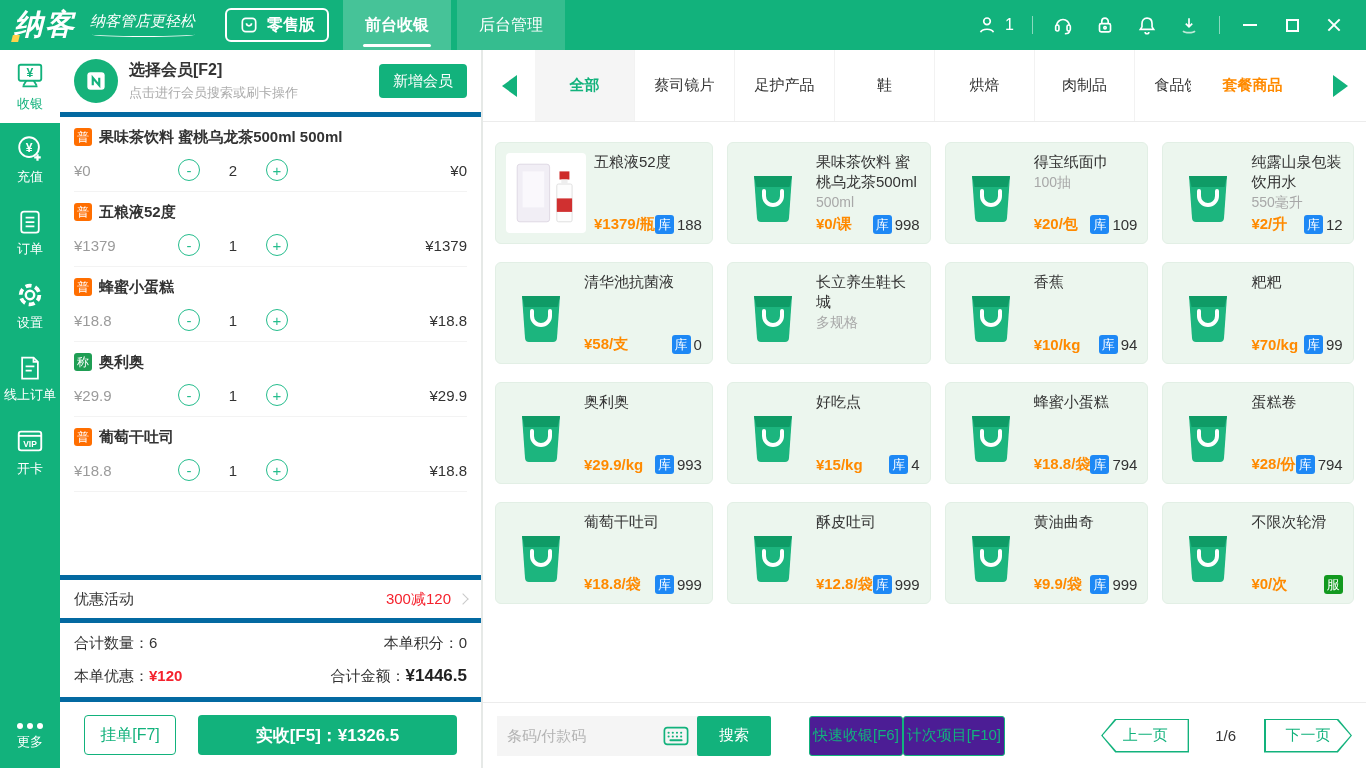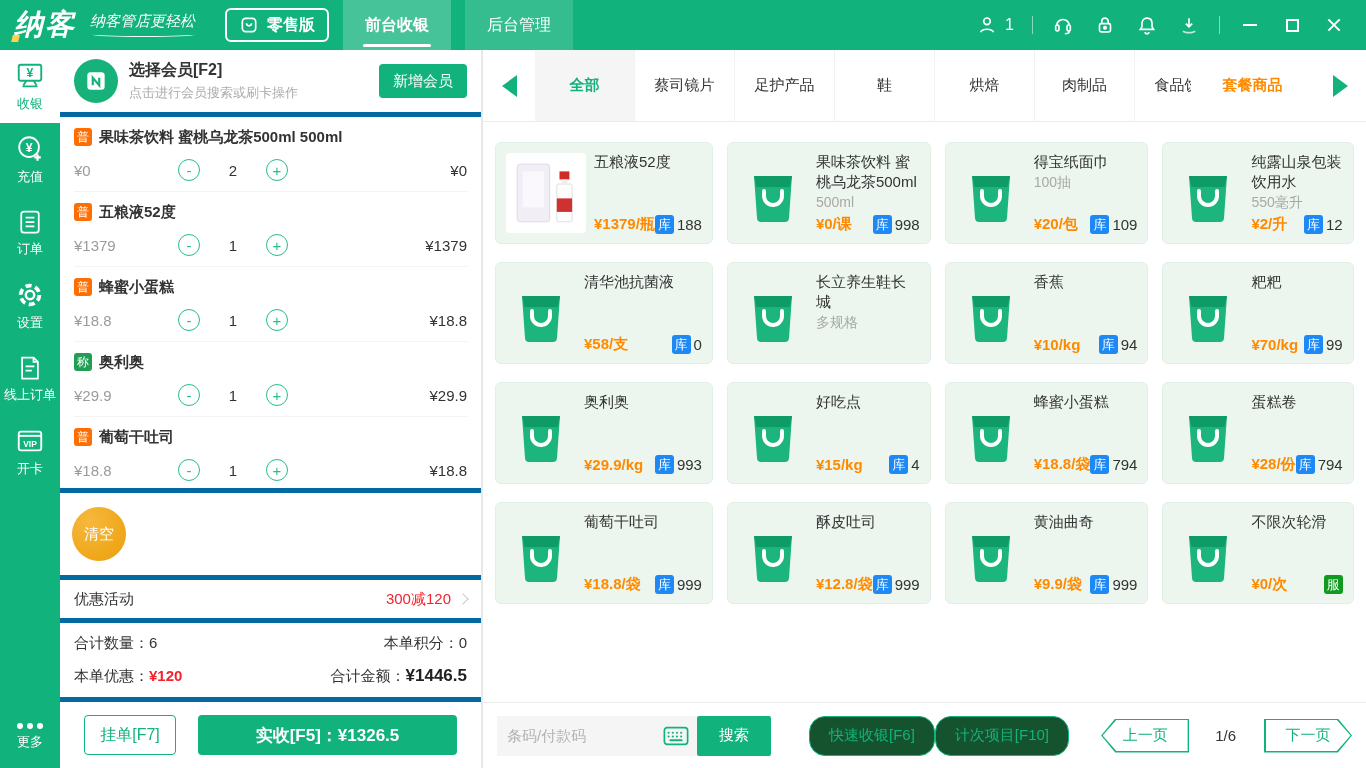--- a/index.html
+++ b/index.html
@@ -6,21 +6,21 @@
 html,body{width:1366px;height:768px;font-family:"Liberation Sans","DejaVu Sans",sans-serif;background:#e6e9e7;overflow:hidden}
 button{font-family:inherit;cursor:pointer}
 
 .topbar{height:50px;background:#12b27c;display:flex;align-items:center;color:#fff;padding-left:14px}
 .logo{font-size:29px;font-weight:800;font-style:italic;letter-spacing:2px;position:relative;flex:none}
 .logo::after{content:"";position:absolute;left:-2px;bottom:3px;width:7px;height:7px;background:#ffd24a;transform:skewX(-14deg)}
 .slogan{font-size:15px;font-style:italic;margin-left:14px;padding-bottom:8px;position:relative;flex:none}
 .slogan::after{content:"";position:absolute;left:2px;right:0;bottom:2px;height:4px;border-bottom:1.5px solid #fff;border-radius:50%}
 .edition{display:flex;align-items:center;gap:8px;border:2px solid #fff;border-radius:6px;height:34px;padding:0 12px;margin-left:30px;font-weight:700;font-size:16px;background:transparent;color:#fff;flex:none}
 .top-tabs{display:flex;height:50px;margin-left:14px;flex:none}
-.top-tab{padding:0 22px;display:flex;align-items:center;font-size:16px;background:rgba(255,255,255,.15);margin-right:14px;position:relative;cursor:pointer}
+.top-tab{padding:0 22px;display:flex;align-items:center;font-size:16px;background:rgba(255,255,255,.15);margin-right:6px;position:relative;cursor:pointer}
 .top-tab.active{font-weight:700;background:rgba(255,255,255,.22)}
 .top-tab.active::after{content:"";position:absolute;left:20px;right:20px;bottom:3px;height:3px;background:#fff;border-radius:2px}
 .top-right{margin-left:auto;display:flex;align-items:center;padding-right:20px}
 .ticon{display:flex;align-items:center;justify-content:center;width:24px;height:24px;margin-left:18px;cursor:pointer}
 .tcount{font-size:16px;margin-left:6px}
 .tdiv{width:1px;height:18px;background:rgba(255,255,255,.5);margin-left:18px}
 .wmin{width:14px;height:2px;background:#fff}
 .wmax{width:13px;height:13px;border:2px solid #fff}
 .wclose{position:relative;width:14px;height:14px}
 .wclose::before,.wclose::after{content:"";position:absolute;left:-1px;top:6px;width:16px;height:2px;background:#fff}
@@ -88,21 +88,21 @@
 .sbadge{flex:none;width:19px;height:19px;border-radius:3px;background:#1e88f5;color:#fff;font-size:13px;display:flex;align-items:center;justify-content:center}
 .sbadge.svc{background:#12991f}
 .scount{flex:none;font-size:15px;color:#333;margin-left:3px}
 
 .rfooter{height:66px;border-top:1px solid #ececec;display:flex;align-items:center;padding:0 14px;flex:none}
 .sbox{position:relative;flex:none}
 .sinput{width:200px;height:40px;background:#f5f5f5;border:none;outline:none;padding:0 38px 0 10px;font-size:15px;color:#333}
 .sinput::placeholder{color:#b3b3b3}
 .kbd{position:absolute;right:8px;top:9px}
 .sbtn{width:74px;height:40px;background:#12b27c;color:#fff;border:none;font-size:15px;border-radius:2px;flex:none}
-.obtn{height:40px;border:1px solid #12b27c;background:#14532d;color:#12b27c;border-radius:16px;font-size:15px;padding:0 19px;flex:none}
+.obtn{height:40px;border:1px solid #12b27c;background:#4c1d95;color:#12b27c;border-radius:3px;font-size:15px;padding:0 3px;flex:none}
 .obtn+.obtn{}
 .gap36{width:38px;flex:none}
 .pgwrap{margin-left:auto;display:flex;align-items:center;gap:26px}
 .pg{position:relative;width:88px;height:34px;cursor:pointer;flex:none}
 .pg i{position:absolute;inset:0;background:#12b27c}
 .pg b{position:absolute;inset:1.5px;background:#fff}
 .pg span{position:absolute;inset:0;display:flex;align-items:center;justify-content:center;color:#12b27c;font-size:15px;font-weight:400}
 .pg.left i,.pg.left b{clip-path:polygon(0 50%,16% 0,100% 0,100% 100%,16% 100%)}
 .pg.right i,.pg.right b{clip-path:polygon(0 0,84% 0,100% 50%,84% 100%,0 100%)}
 .pgno{font-size:15px;color:#333}
@@ -333,23 +333,20 @@
           <span class="step">
               <button class="st-btn">-</button>
               <span class="c-qty">1</span>
               <button class="st-btn">+</button>
             </span>
           <span class="c-total">¥18.8</span>
           </div>
       </div>
     </div>
 
-    <div class="panelw clear-sec">
-      <button class="clear-btn">清空</button>
-    </div>
 
     <div class="panelw promo">
       <span>优惠活动</span>
       <span class="promo-val">300减120</span>
       <span class="chv"></span>
     </div>
 
     <div class="panelw totals">
       <span><span>合计数量：</span><span>6</span></span>
       <span class="t-right"><span>本单积分：</span><span>0</span></span>

